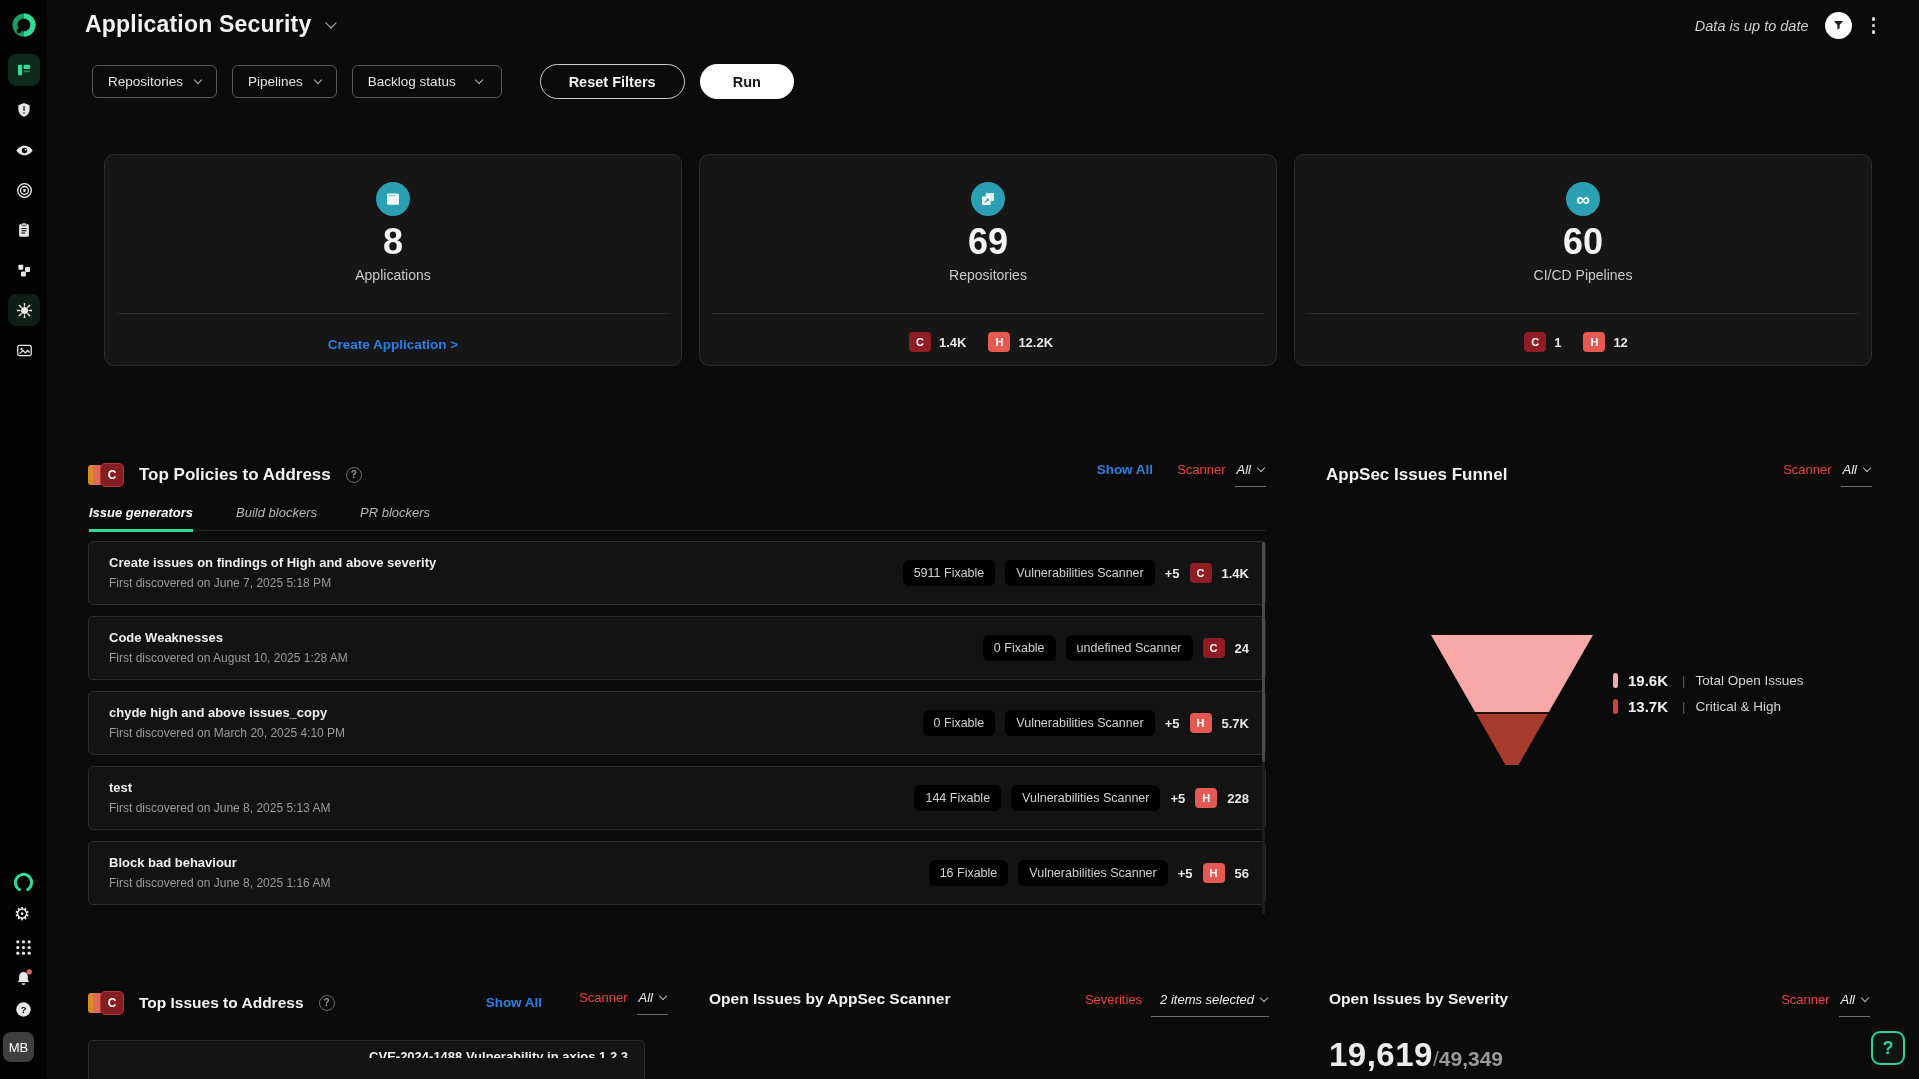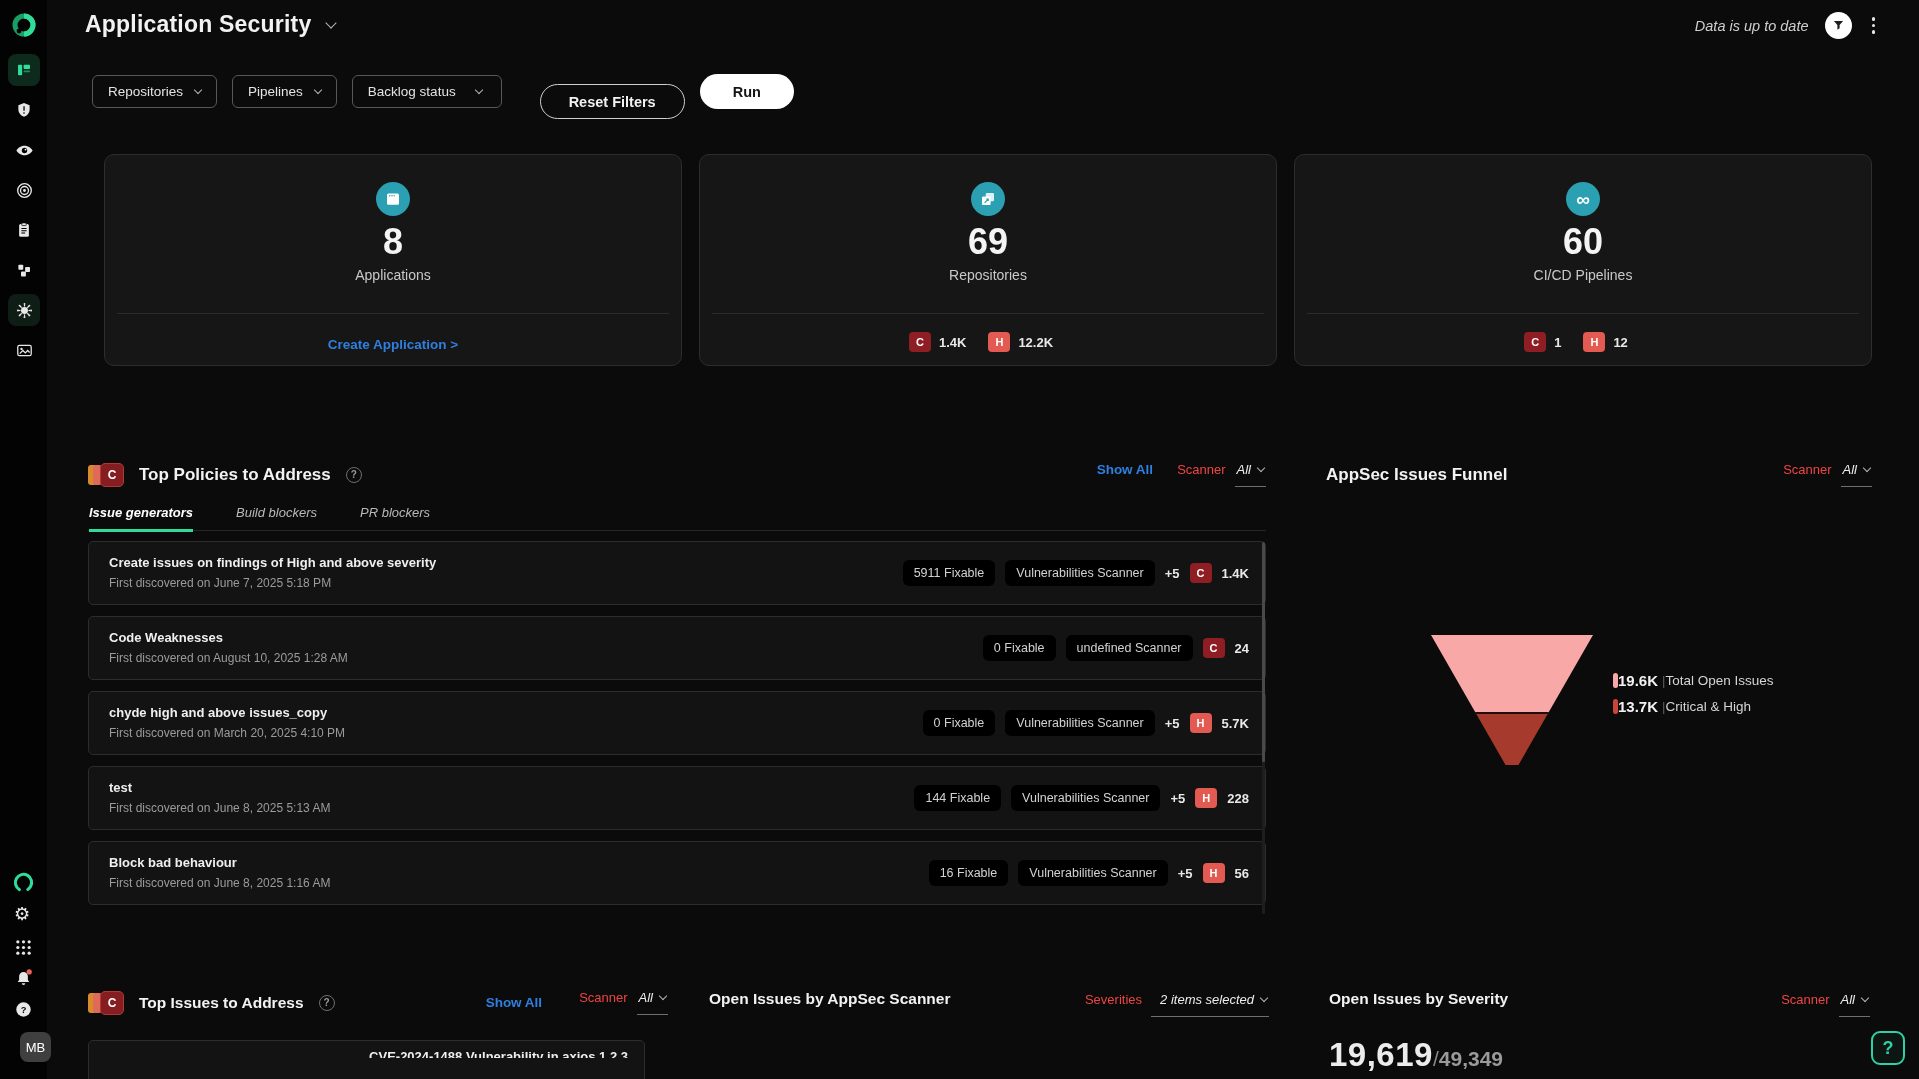--- a/index.html
+++ b/index.html
@@ -7,21 +7,21 @@
     font-family:"Liberation Sans",sans-serif;color:#e8e8e8;}
   .abs{position:absolute;}
   svg{display:block;}
 
   
   .sidebar{position:absolute;left:0;top:0;width:47px;height:1079px;background:#020302;}
   .nav-ico{position:absolute;left:8px;width:32px;height:32px;border-radius:8px;
     display:flex;align-items:center;justify-content:center;cursor:pointer;}
   .nav-ico.active{background:#0d2a1c;}
   .nav-ico.subtle{background:#0e1d15;}
-  .avatar{position:absolute;left:20px;top:1032px;width:31px;height:30px;border-radius:8px;
+  .avatar{position:absolute;left:3px;top:1032px;width:31px;height:30px;border-radius:8px;
     background:#3f3f3f;color:#fff;font-size:13px;display:flex;align-items:center;justify-content:center;}
 
   
   .page-title{position:absolute;left:85px;top:11px;display:flex;align-items:center;gap:16px;}
   .page-title h1{font-size:23px;font-weight:700;color:#f2f2f2;letter-spacing:.2px;}
   .chev{width:8px;height:8px;border-right:1.6px solid #b5b5b5;border-bottom:1.6px solid #b5b5b5;
     transform:rotate(45deg);margin-top:-4px;}
   .chev.sm{width:6px;height:6px;margin-top:-3px;}
   .hdr-right{position:absolute;right:40px;top:12px;display:flex;align-items:center;gap:16px;}
   .status-txt{font-style:italic;font-size:14.5px;color:#cfcfcf;}
@@ -29,21 +29,21 @@
     align-items:center;justify-content:center;cursor:pointer;}
   .kebab{display:flex;flex-direction:column;gap:3px;cursor:pointer;padding:4px;}
   .kebab i{width:3.5px;height:3.5px;border-radius:50%;background:#e8e8e8;}
 
   
   .filterbar{position:absolute;left:92px;top:64px;display:flex;align-items:center;}
   .fpill{height:33px;border:1px solid #585858;border-radius:6px;background:transparent;color:#e3e3e3;
     font-size:13.5px;display:flex;align-items:center;gap:12px;padding:0 15px;margin-right:15px;cursor:pointer;}
   .btn-reset{height:35px;border:1px solid #cfcfcf;border-radius:18px;background:transparent;color:#f2f2f2;
     font-size:14.5px;font-weight:600;padding:0 28px;margin-left:23px;cursor:pointer;
-    display:flex;align-items:center;font-family:inherit;margin-top:20px;}
+    display:flex;align-items:center;font-family:inherit;}
   .btn-run{height:35px;border:none;border-radius:18px;background:#fff;color:#141414;font-size:14.5px;
     font-weight:700;padding:0 33px;margin-left:15px;cursor:pointer;display:flex;align-items:center;font-family:inherit;}
 
   
   .stats{position:absolute;left:104px;top:154px;display:flex;gap:17px;}
   .scard{width:578px;height:212px;background:#161616;border:1px solid #2d2d2d;border-radius:10px;
     position:relative;display:flex;flex-direction:column;align-items:center;}
   .scard .ico{margin-top:27px;width:34px;height:34px;border-radius:50%;background:#2ba0b2;
     display:flex;align-items:center;justify-content:center;}
   .scard .num{margin-top:5px;font-size:36px;font-weight:700;color:#f4f4f4;}
@@ -93,21 +93,21 @@
   .vscroll{position:absolute;right:1px;top:80px;width:3px;height:372px;background:#1e1e1e;border-radius:2px;}
   .vthumb{position:absolute;left:0;top:0;width:3px;height:220px;background:#4a4a4a;border-radius:2px;cursor:pointer;}
 
   
   .funnel-sect{position:absolute;left:1326px;top:462px;width:546px;}
   .funnel-graphic{position:absolute;left:105px;top:173px;width:162px;height:130px;
     clip-path:polygon(0 0,100% 0,54% 100%,46% 100%);}
   .fseg1{width:100%;height:77px;}
   .fseg2{width:100%;height:53px;border-top:2px solid #220d0d;}
   .flegend{position:absolute;left:287px;top:210px;display:flex;flex-direction:column;gap:9px;}
-  .flegrow{display:flex;align-items:center;}
+  .flegrow{display:flex;align-items:center;gap:10px;}
   .fmark{width:5px;height:15px;border-radius:3px;}
   .fval{font-size:15px;font-weight:700;color:#f2f2f2;min-width:44px;}
   .fbar{color:#5f5f5f;font-size:13px;}
   .flbl{font-size:13.5px;color:#d5d5d5;}
 
   
   .tissues{position:absolute;left:88px;top:990px;width:580px;}
   .tissues .sect-head .link{margin-left:auto;}
   .clip-card{position:absolute;left:88px;top:1040px;width:557px;height:70px;background:#131313;
     border:1px solid #2c2c2c;border-radius:5px;padding:8px 16px 0 20px;cursor:pointer;}

